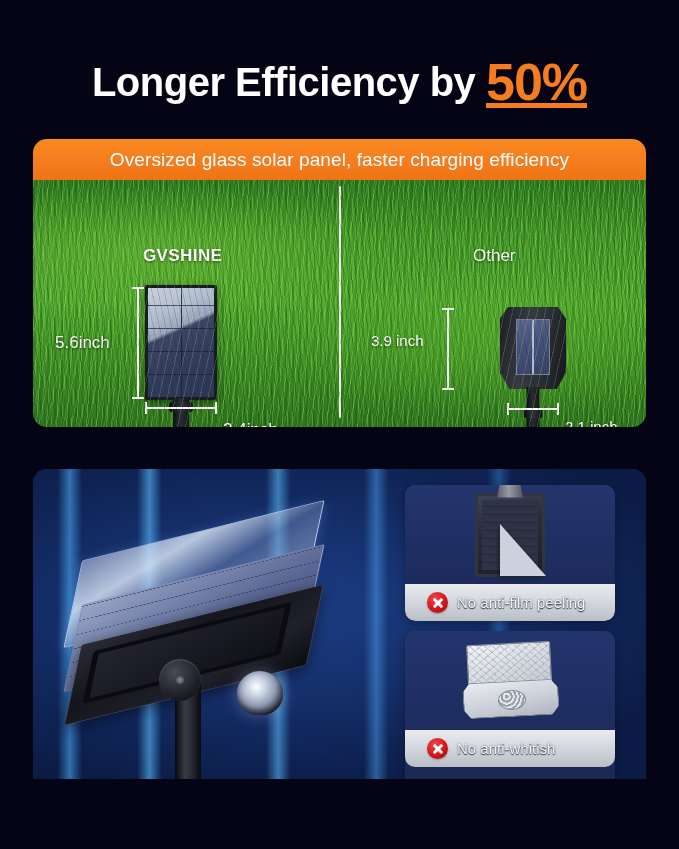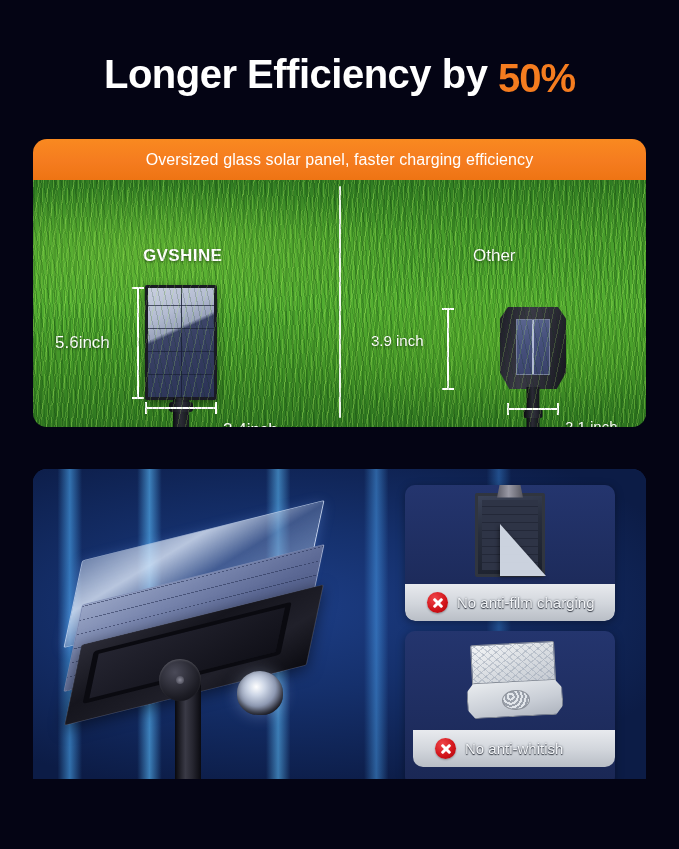--- a/index.html
+++ b/index.html
@@ -21,43 +21,44 @@
     width: 679px;
     text-align: center;
     font-size: 40px;
     font-weight: bold;
     color: #ffffff;
     letter-spacing: -0.5px;
     white-space: nowrap;
   }
   .headline .pct {
     color: #F57C1F;
-    font-size: 40px;
+    font-size: 52px;
     font-weight: bold;
     letter-spacing: -1px;
     vertical-align: -4px;
+    text-decoration: underline;
   }
 
   
   .panel1 {
     position: absolute;
     left: 33px;
     top: 139px;
     width: 613px;
     height: 288px;
     border-radius: 14px;
     overflow: hidden;
   }
   .banner {
     position: relative;
     width: 100%;
     height: 41px;
     background: linear-gradient(180deg,#F98920 0%,#F57C1F 55%,#EE7413 100%);
     color: #ffffff;
-    font-size: 16px;
+    font-size: 19px;
     display: flex;
     align-items: center;
     justify-content: center;
     white-space: nowrap;
     letter-spacing: 0.1px;
   }
   .grass {
     position: relative;
     width: 100%;
     height: 247px;
@@ -282,21 +283,21 @@
   .card {
     position: absolute;
     left: 372px;
     width: 210px;
     border-radius: 10px;
     background: linear-gradient(180deg,#24356e,#1a2754);
     overflow: hidden;
     box-shadow: 0 2px 8px rgba(0,0,0,.35);
   }
   .card-1 { top: 16px;  height: 136px; }
-  .card-2 { top: 162px; height: 155px; padding-left: 8px; }
+  .card-2 { top: 162px; height: 155px; }
   .card-photo {
     position: relative;
     width: 100%; height: 99px;
     display: flex; align-items: center; justify-content: center;
   }
   
   .photo-peel {
     position: relative;
     width: 70px; height: 84px;
     background: linear-gradient(165deg,#3b4358 0%,#272d3c 40%,#1b202c 100%);
@@ -443,21 +444,21 @@
     </div>
 
     <div class="card card-1">
       <div class="card-photo">
         <div class="photo-peel">
           <div class="peel-neck"></div>
         </div>
       </div>
       <div class="caption">
         <span class="x-icon"></span>
-        <span class="caption-text">No anti-film charging</span>
+        <span class="caption-text">No anti-film peeling</span>
       </div>
     </div>
 
     <div class="card card-2">
       <div class="card-photo">
         <div class="photo-white">
           <div class="top"></div>
           <div class="bot"></div>
         </div>
       </div>

